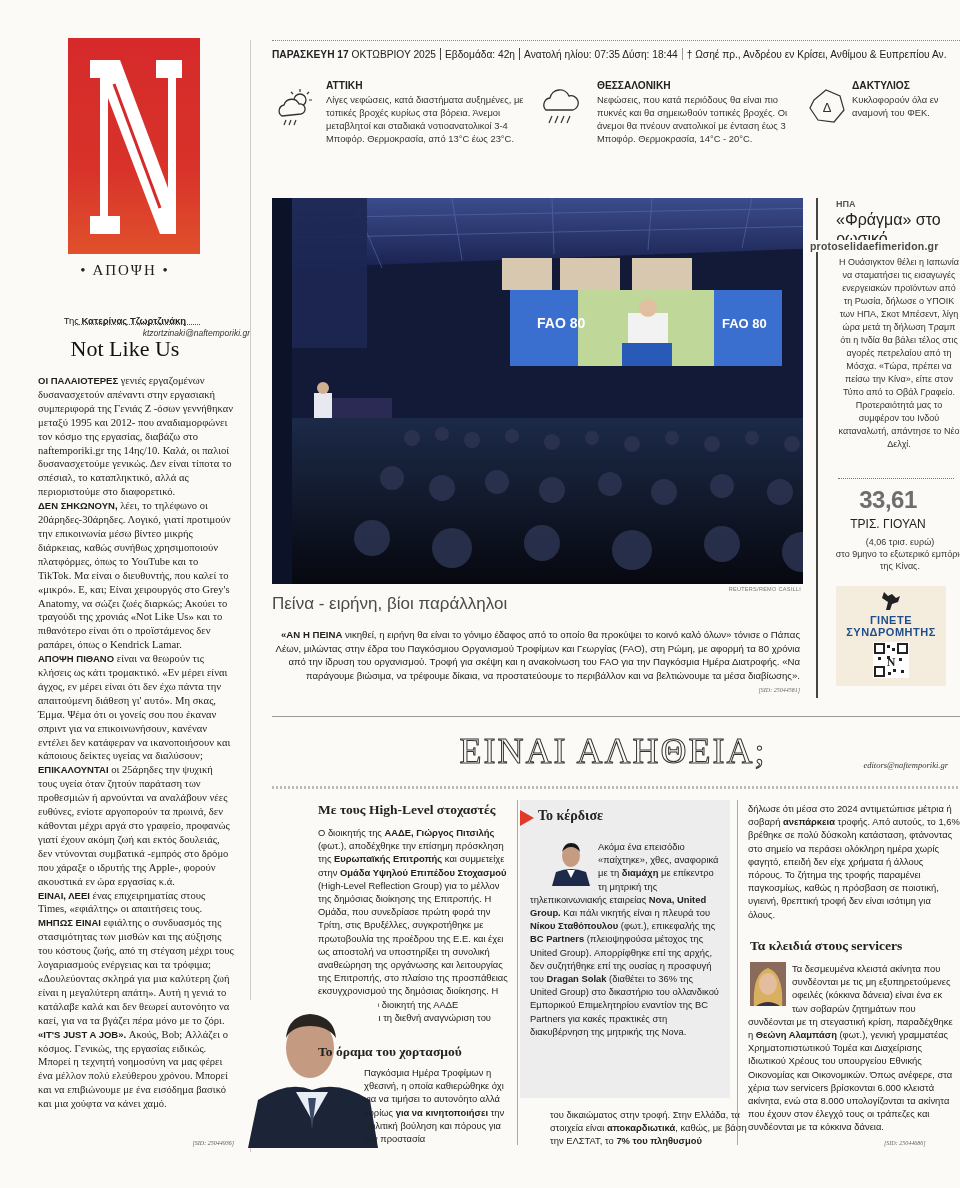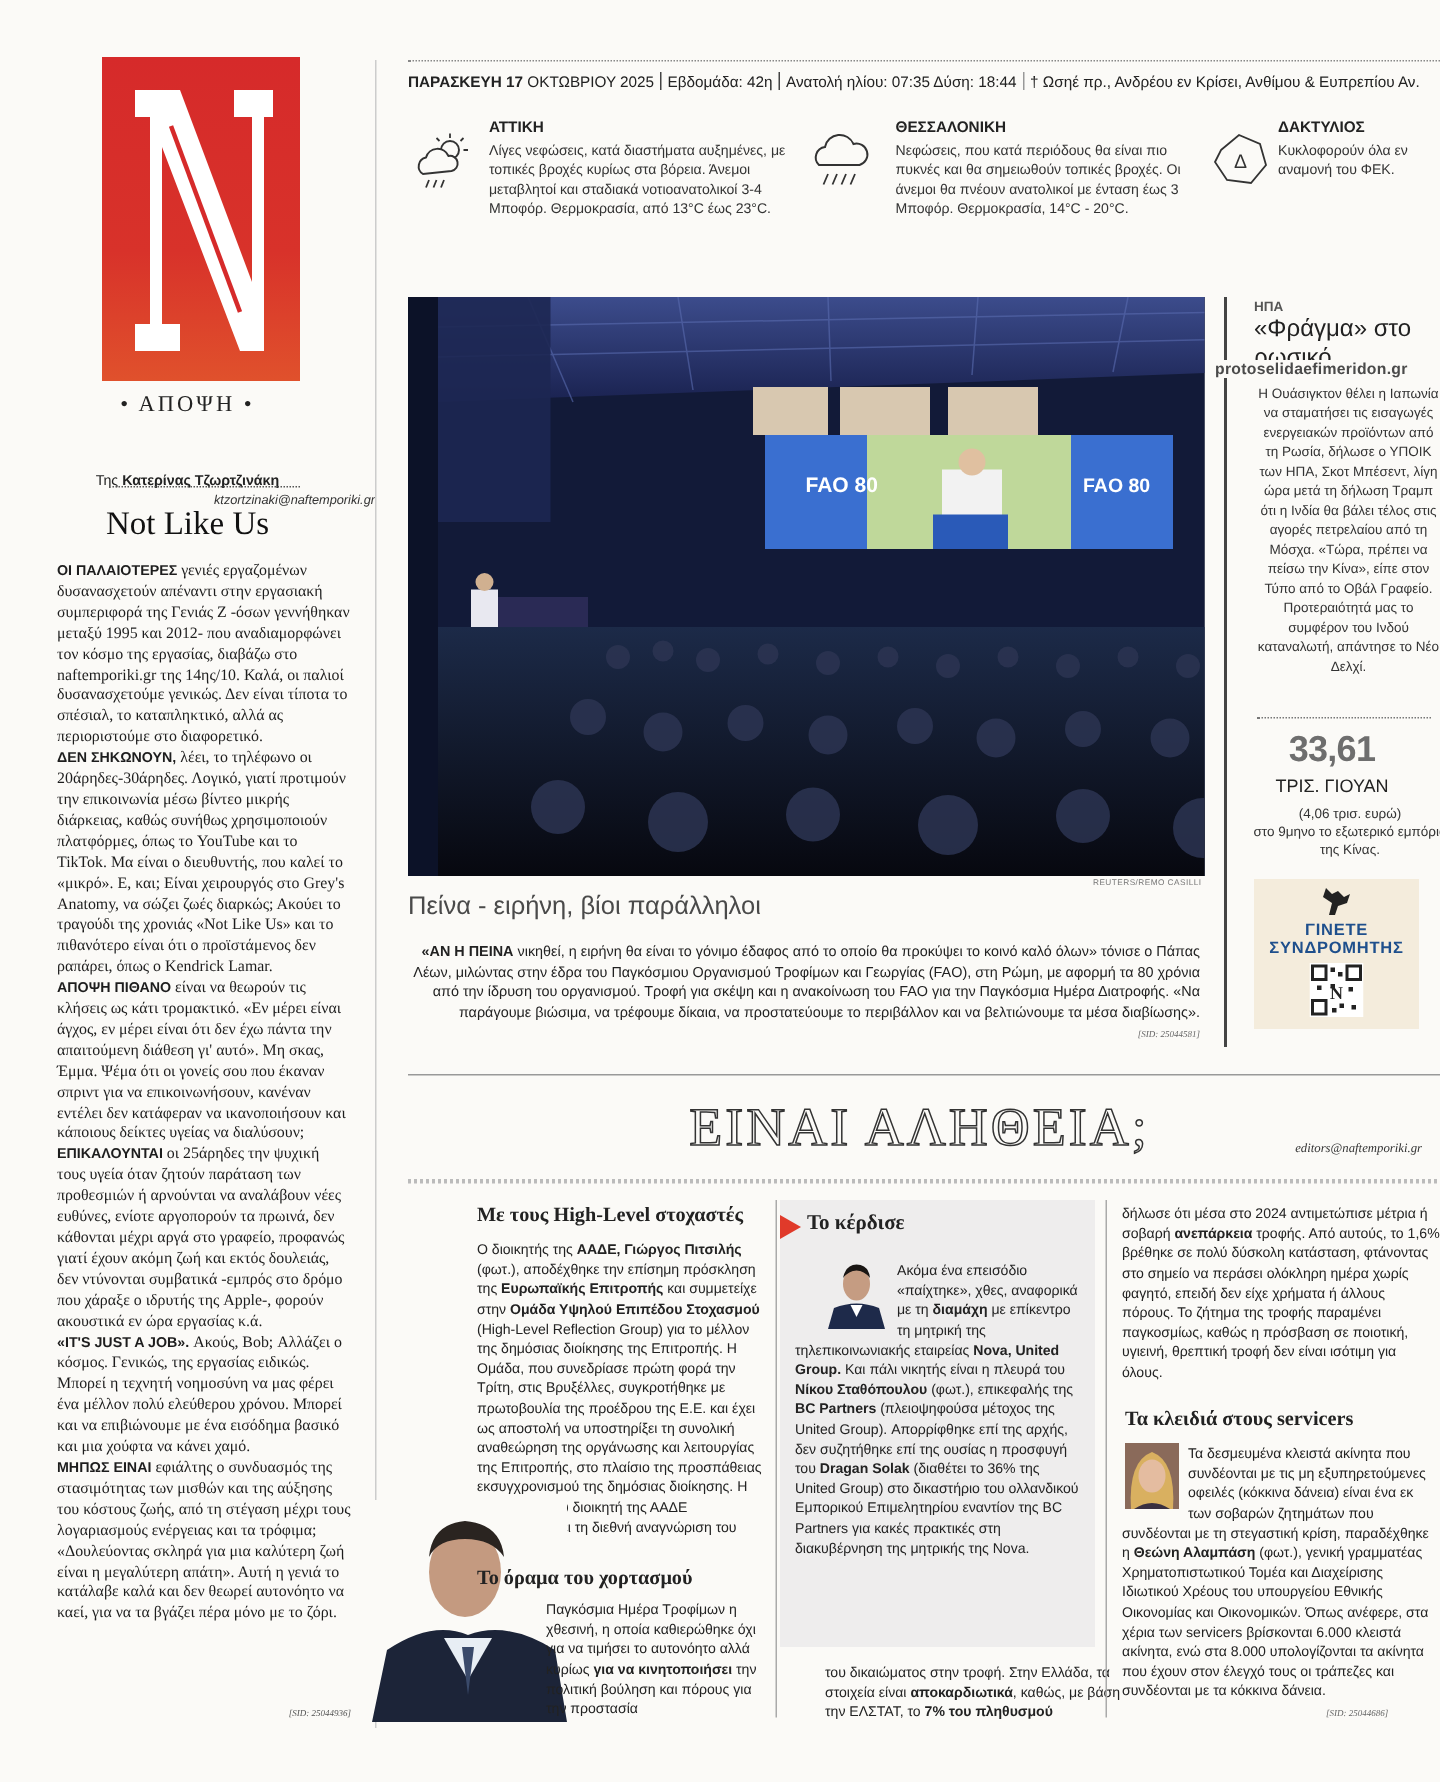--- a/index.html
+++ b/index.html
@@ -90,22 +90,23 @@
   <b>Κατερίνας Τζωρτζινάκη</b>
 </div>
 <div class="email">ktzortzinaki@naftemporiki.gr</div>
 <div class="dotline-l"></div>
 <div class="op-title">Not Like Us</div>
 <div class="op-body" id="op-body">
     <p><span class="lead">ΟΙ ΠΑΛΑΙΟΤΕΡΕΣ</span><span> γενιές εργαζομένων δυσανασχετούν απέναντι στην εργασιακή συμπεριφορά της Γενιάς Ζ -όσων γεννήθηκαν μεταξύ 1995 και 2012- που αναδιαμορφώνει τον κόσμο της εργασίας, διαβάζω στο naftemporiki.gr της 14ης/10. Καλά, οι παλιοί δυσανασχετούμε γενικώς. Δεν είναι τίποτα το σπέσιαλ, το καταπληκτικό, αλλά ας περιοριστούμε στο διαφορετικό.</span></p>
     <p><span class="lead">ΔΕΝ ΣΗΚΩΝΟΥΝ,</span><span> λέει, το τηλέφωνο οι 20άρηδες-30άρηδες. Λογικό, γιατί προτιμούν την επικοινωνία μέσω βίντεο μικρής διάρκειας, καθώς συνήθως χρησιμοποιούν πλατφόρμες, όπως το YouTube και το TikTok. Μα είναι ο διευθυντής, που καλεί το «μικρό». Ε, και; Είναι χειρουργός στο Grey's Anatomy, να σώζει ζωές διαρκώς; Ακούει το τραγούδι της χρονιάς «Not Like Us» και το πιθανότερο είναι ότι ο προϊστάμενος δεν ραπάρει, όπως ο Kendrick Lamar.</span></p>
     <p><span class="lead">ΑΠΟΨΗ ΠΙΘΑΝΟ</span><span> είναι να θεωρούν τις κλήσεις ως κάτι τρομακτικό. «Εν μέρει είναι άγχος, εν μέρει είναι ότι δεν έχω πάντα την απαιτούμενη διάθεση γι' αυτό». Μη σκας, Έμμα. Ψέμα ότι οι γονείς σου που έκαναν σπριντ για να επικοινωνήσουν, κανέναν εντέλει δεν κατάφεραν να ικανοποιήσουν και κάποιους δείκτες υγείας να διαλύσουν;</span></p>
     <p><span class="lead">ΕΠΙΚΑΛΟΥΝΤΑΙ</span><span> οι 25άρηδες την ψυχική τους υγεία όταν ζητούν παράταση των προθεσμιών ή αρνούνται να αναλάβουν νέες ευθύνες, ενίοτε αργοπορούν τα πρωινά, δεν κάθονται μέχρι αργά στο γραφείο, προφανώς γιατί έχουν ακόμη ζωή και εκτός δουλειάς, δεν ντύνονται συμβατικά -εμπρός στο δρόμο που χάραξε ο ιδρυτής της Apple-, φορούν ακουστικά εν ώρα εργασίας κ.ά.</span></p>
+    <p><span class="lead">ΕΙΝΑΙ, ΛΕΕΙ</span><span> ένας επιχειρηματίας στους Times, «εφιάλτης» οι απαιτήσεις τους.</span></p>
+    <p><span class="lead">ΜΗΠΩΣ ΕΙΝΑΙ</span><span> εφιάλτης ο συνδυασμός της στασιμότητας των μισθών και της αύξησης του κόστους ζωής, από τη στέγαση μέχρι τους λογαριασμούς ενέργειας και τα τρόφιμα; «Δουλεύοντας σκληρά για μια καλύτερη ζωή είναι η μεγαλύτερη απάτη». Αυτή η γενιά το κατάλαβε καλά και δεν θεωρεί αυτονόητο να καεί, για να τα βγάζει πέρα μόνο με το ζόρι.</span></p>
     <p><span class="lead">«IT'S JUST A JOB».</span><span> Ακούς, Bob; Αλλάζει ο κόσμος. Γενικώς, της εργασίας ειδικώς. Μπορεί η τεχνητή νοημοσύνη να μας φέρει ένα μέλλον πολύ ελεύθερου χρόνου. Μπορεί και να επιβιώνουμε με ένα εισόδημα βασικό και μια χούφτα να κάνει χαμό.</span></p>
-    <p><span class="lead">ΜΗΠΩΣ ΕΙΝΑΙ</span><span> εφιάλτης ο συνδυασμός της στασιμότητας των μισθών και της αύξησης του κόστους ζωής, από τη στέγαση μέχρι τους λογαριασμούς ενέργειας και τα τρόφιμα; «Δουλεύοντας σκληρά για μια καλύτερη ζωή είναι η μεγαλύτερη απάτη». Αυτή η γενιά το κατάλαβε καλά και δεν θεωρεί αυτονόητο να καεί, για να τα βγάζει πέρα μόνο με το ζόρι.</span></p>
   </div>
 <div class="op-code">[SID: 25044936]</div>
 <div class="vsep-left"></div>
 
 <div class="dotline-top"></div>
 <div class="datebar">
   <b>ΠΑΡΑΣΚΕΥΗ 17</b>
   <span>ΟΚΤΩΒΡΙΟΥ 2025</span><span class="sep"></span><span>Εβδομάδα: 42η</span><span class="sep"></span><span>Ανατολή ηλίου: 07:35 Δύση: 18:44</span><span class="sep" style="background:#999"></span><span>† Ωσηέ πρ., Ανδρέου εν Κρίσει, Ανθίμου &amp; Ευπρεπίου Αν.</span>
 </div>
 

